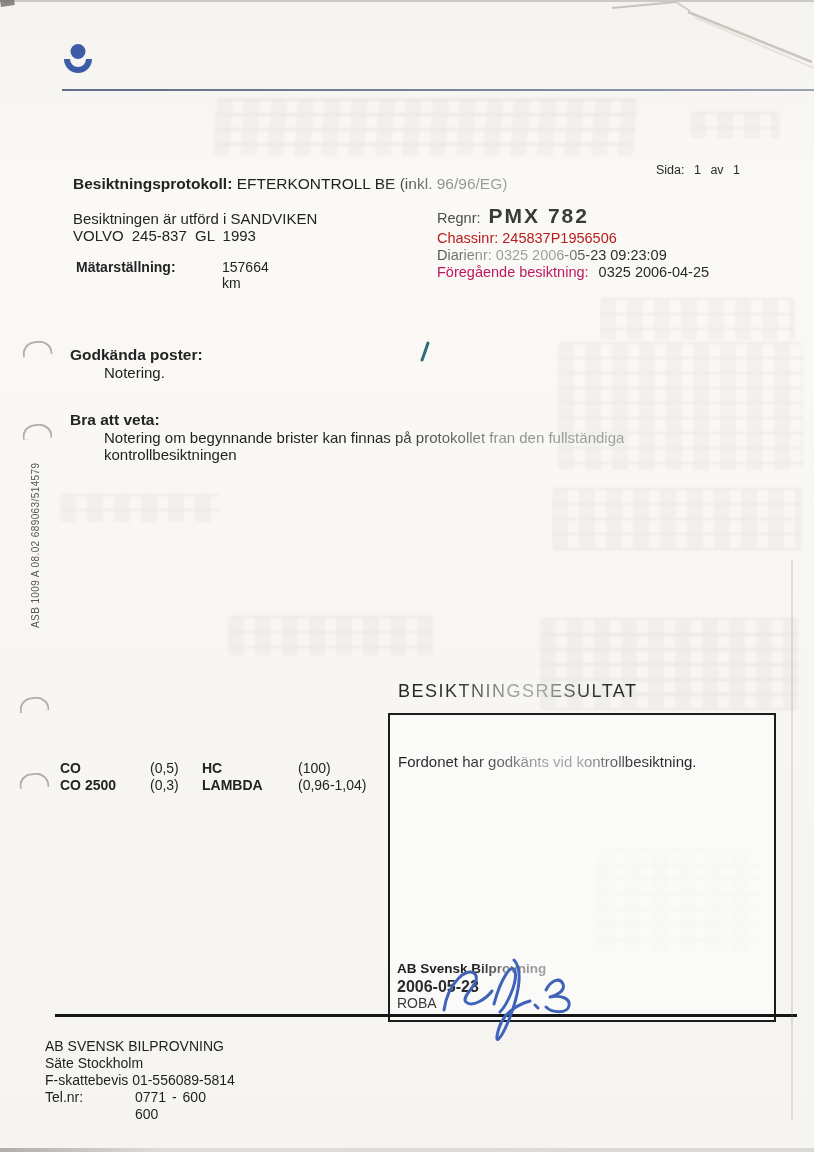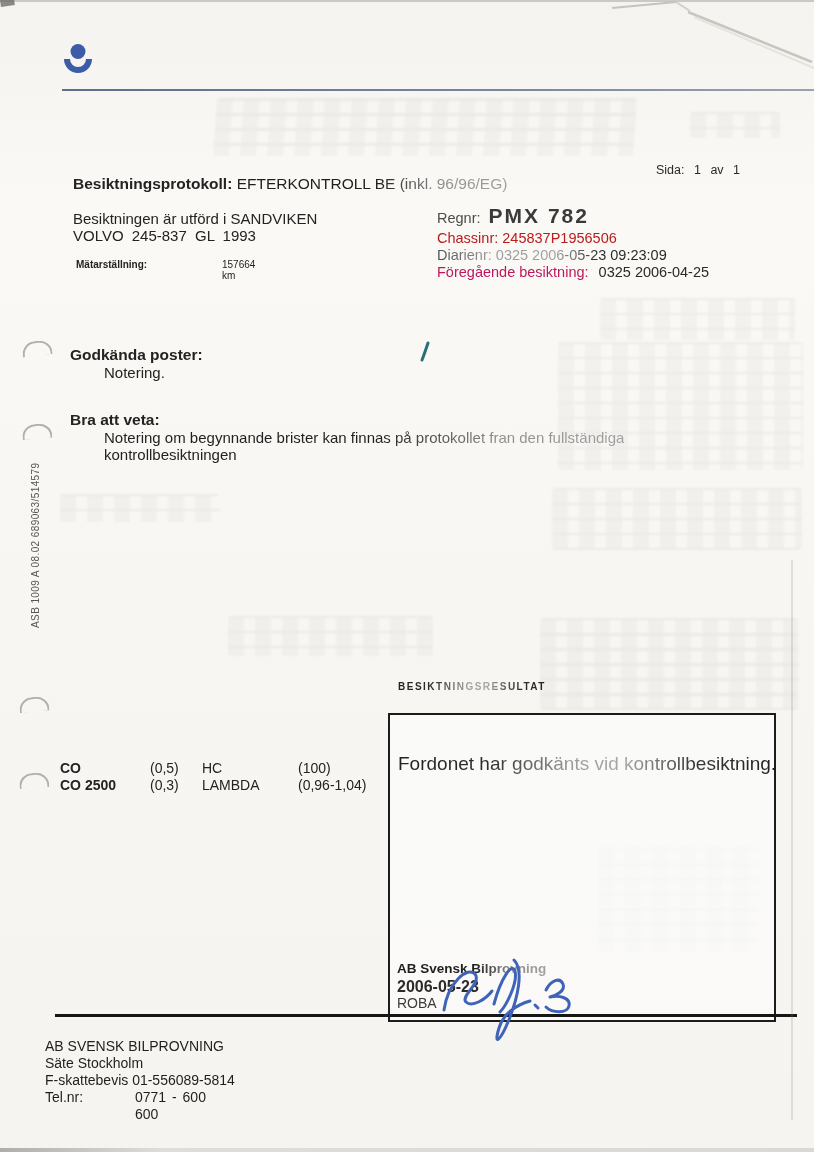--- a/index.html
+++ b/index.html
@@ -13,21 +13,21 @@
   
   .logo-row{left:62px;top:42px;display:flex;align-items:center;gap:8px;}
   .logo-text{font-size:26px;font-weight:700;letter-spacing:1.5px;color:#3d5ca8;}
   .header-rule{left:62px;top:89px;width:752px;height:2px;background:linear-gradient(90deg,#5d6d8c,#7b879d 60%,#9aa2b2);}
   
   .sida{left:656px;top:163px;font-size:12.5px;color:#2a2a2a;word-spacing:6px;}
   .title-line{left:73px;top:175px;font-size:15.5px;}
   .title-label{font-weight:700;}
   .perf{left:73px;top:210px;font-size:15px;}
   .model{left:73px;top:227px;font-size:15px;word-spacing:4px;}
-  .odo{left:76px;top:259px;font-size:10px;}
+  .odo{left:76px;top:259px;font-size:14px;}
   .odo .lbl{font-weight:700;}
   .odo .val{position:absolute;left:146px;top:0;word-spacing:8px;}
   .rcol{left:437px;font-size:14.5px;}
   .regnr-line{top:204px;}
   .regnr-lbl{color:#4d4d4d;}
   .regnr-val{font-size:21px;font-weight:700;letter-spacing:2px;color:#3a3a3a;margin-left:4px;}
   .chassi-line{top:230px;color:#b91c1c;}
   .diarie-line{top:247px;}
   .prev-line{top:264px;}
   .prev-lbl{color:#be185d;}
@@ -44,26 +44,26 @@
   .bra-l2{left:104px;top:446px;font-size:15px;}
   
   .form-code{left:30px;top:628px;font-size:10px;color:#555;letter-spacing:.4px;transform:rotate(-90deg);transform-origin:left top;white-space:nowrap;}
   
   .punch{width:26px;height:13px;border:2px solid #b3b0aa;border-bottom:none;border-radius:13px 13px 0 0;background:transparent;}
   
   .emiss{left:60px;top:760px;font-size:14px;line-height:16.5px;width:330px;}
   .emiss .row{position:relative;height:16.5px;}
   .emiss .c1{position:absolute;left:0;font-weight:700;}
   .emiss .v1{position:absolute;left:90px;}
-  .emiss .c2{position:absolute;left:142px;font-weight:400;}
+  .emiss .c2{position:absolute;left:142px;font-weight:700;}
   .emiss .v2{position:absolute;left:238px;}
   
   .rbox{left:388px;top:713px;width:384px;height:305px;border:2px solid #1c1c1c;background:rgba(252,252,251,.65);}
-  .rbox-h{left:398px;top:681px;font-size:10px;font-weight:700;letter-spacing:1.5px;}
-  .rbox-body{left:398px;top:753px;font-size:19px;}
+  .rbox-h{left:398px;top:681px;font-size:18px;font-weight:400;letter-spacing:1.5px;}
+  .rbox-body{left:398px;top:753px;font-size:15px;}
   .rbox-co{left:397px;top:961px;font-size:13.5px;font-weight:700;}
   .rbox-date{left:397px;top:978px;font-size:16px;font-weight:700;color:#2b2b2b;}
   .rbox-insp{left:397px;top:995px;font-size:14px;color:#3a3a3a;}
   .sig-line{left:55px;top:1014px;width:742px;height:3px;background:#161616;}
   
   .foot{left:45px;top:1038px;font-size:14px;line-height:17px;color:#1f1f1f;}
   .foot .tel{position:relative;}
   .foot .telval{position:absolute;left:90px;top:0;word-spacing:2px;}
   
   .smudge{position:absolute;opacity:.08;filter:blur(1.1px);border-radius:4px;

